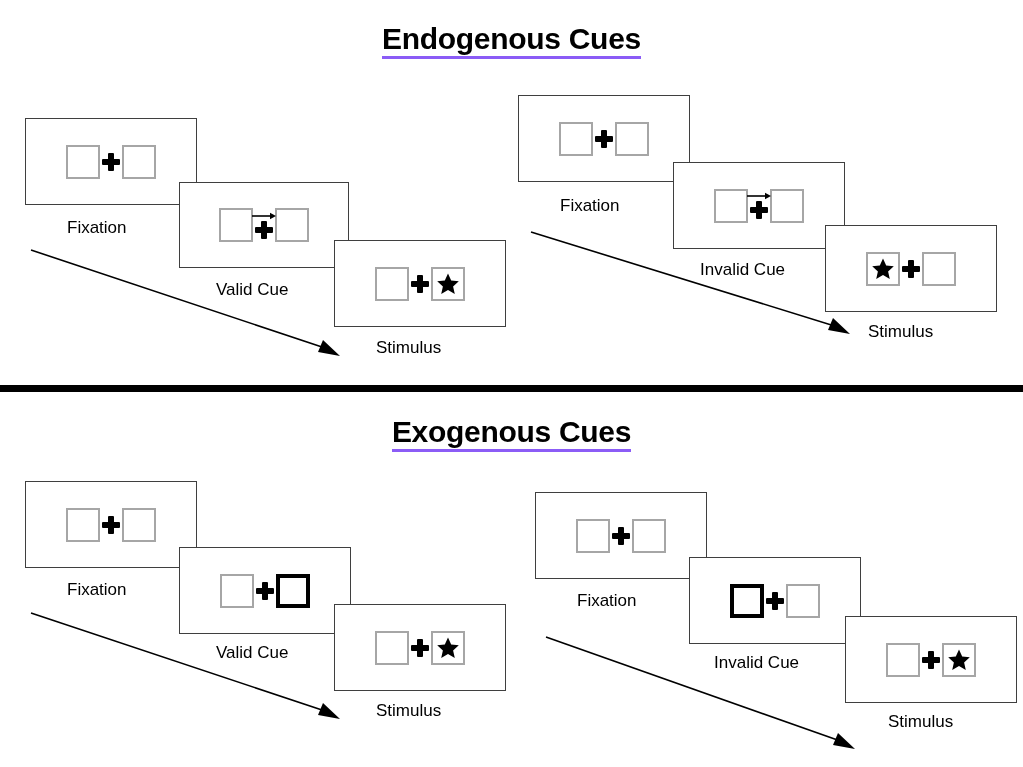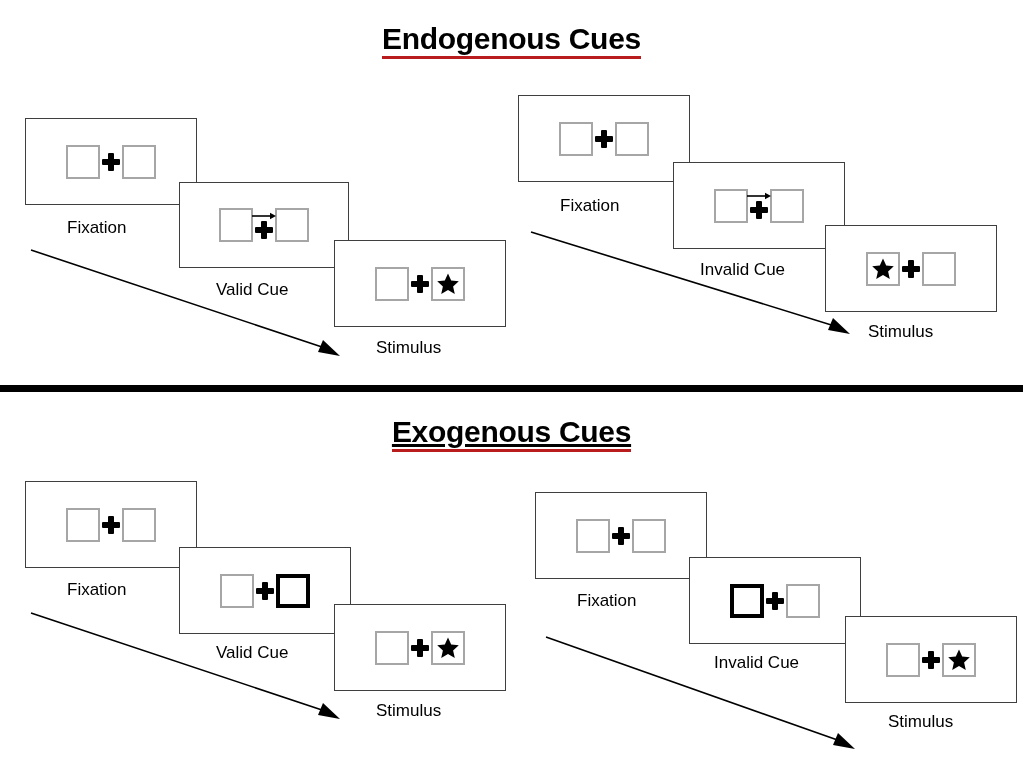--- a/index.html
+++ b/index.html
@@ -23,21 +23,21 @@
   .section-title {
     position: absolute;
     width: 100%;
     left: 0;
     text-align: center;
     font-size: 30px;
     font-weight: bold;
     letter-spacing: -0.3px;
   }
   .section-title span {
-    border-bottom: 3px solid #b91c1c;
+    border-bottom: 3px solid #8b5cf6;
     padding-bottom: 1px;
   }
 
   
   .divider {
     position: absolute;
     left: 0;
     width: 1023px;
     height: 7px;
     background: #000;
@@ -228,21 +228,21 @@
   </div>
   <div class="stage-label" style="left:868px; top:322px;">Stimulus</div>
 
   <svg class="time-arrow" style="left:528px; top:228px; width:330px; height:115px;" viewBox="0 0 330 115">
     <line x1="3" y1="4" x2="313" y2="100" stroke="#000" stroke-width="1.6"></line>
     <polygon points="305,90 322,106 300,102" fill="#000"></polygon>
   </svg>
 
   <div class="divider" style="top:385px;"></div>
 
-  <div class="section-title" style="top:415px;text-decoration:underline;">
+  <div class="section-title" style="top:415px;">
     <span>Exogenous Cues</span>
   </div>
 
   <div class="panel" style="left:25px; top:481px; width:172px; height:87px;">
     <div class="panel-inner">
       <div class="stim-box"></div>
       <div class="plus">
           <i class="pv"></i>
           <i class="ph"></i>
         </div>

